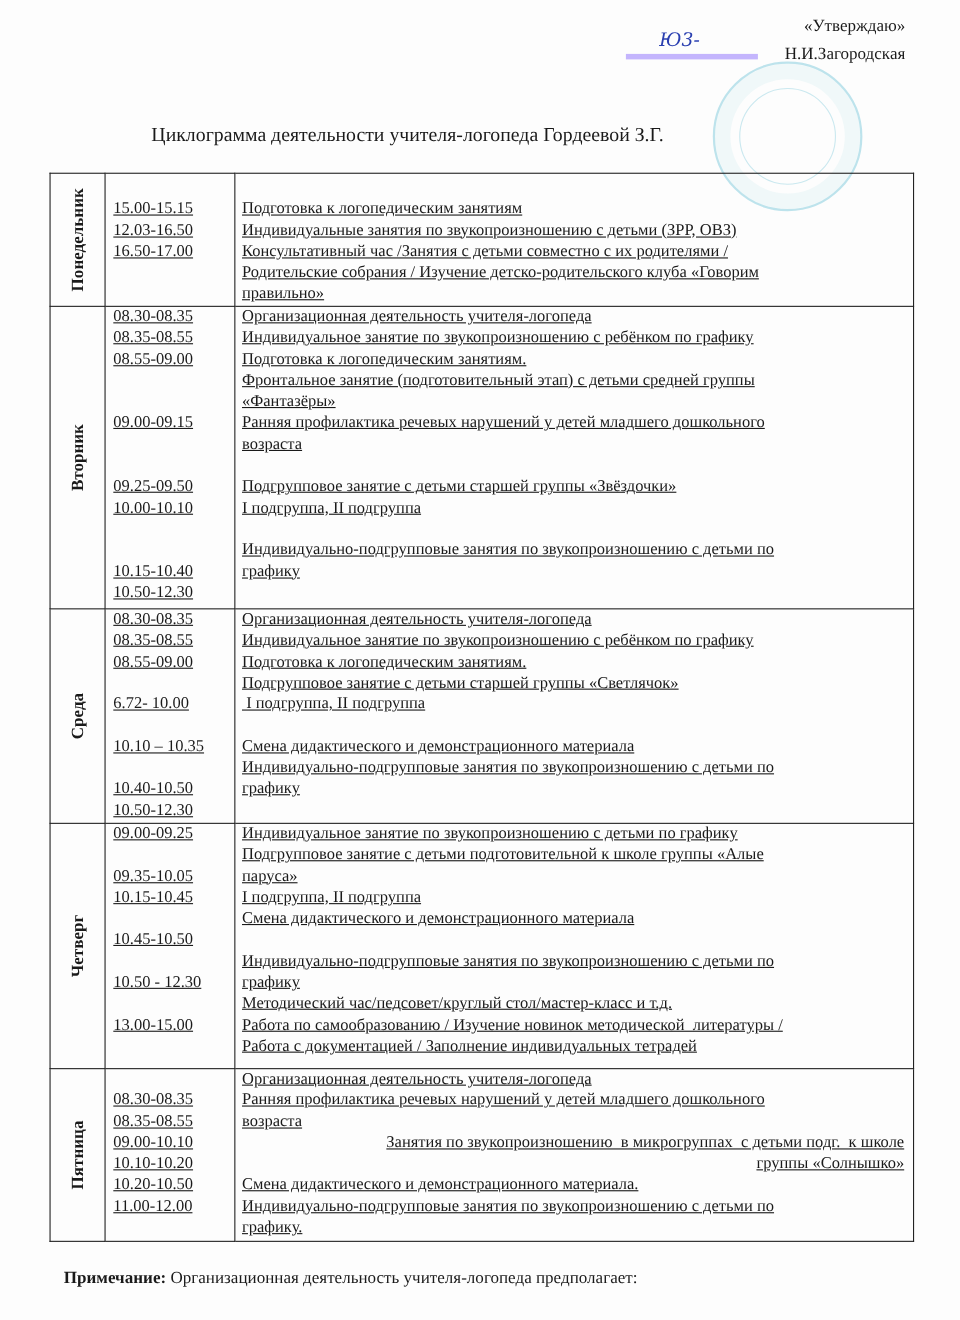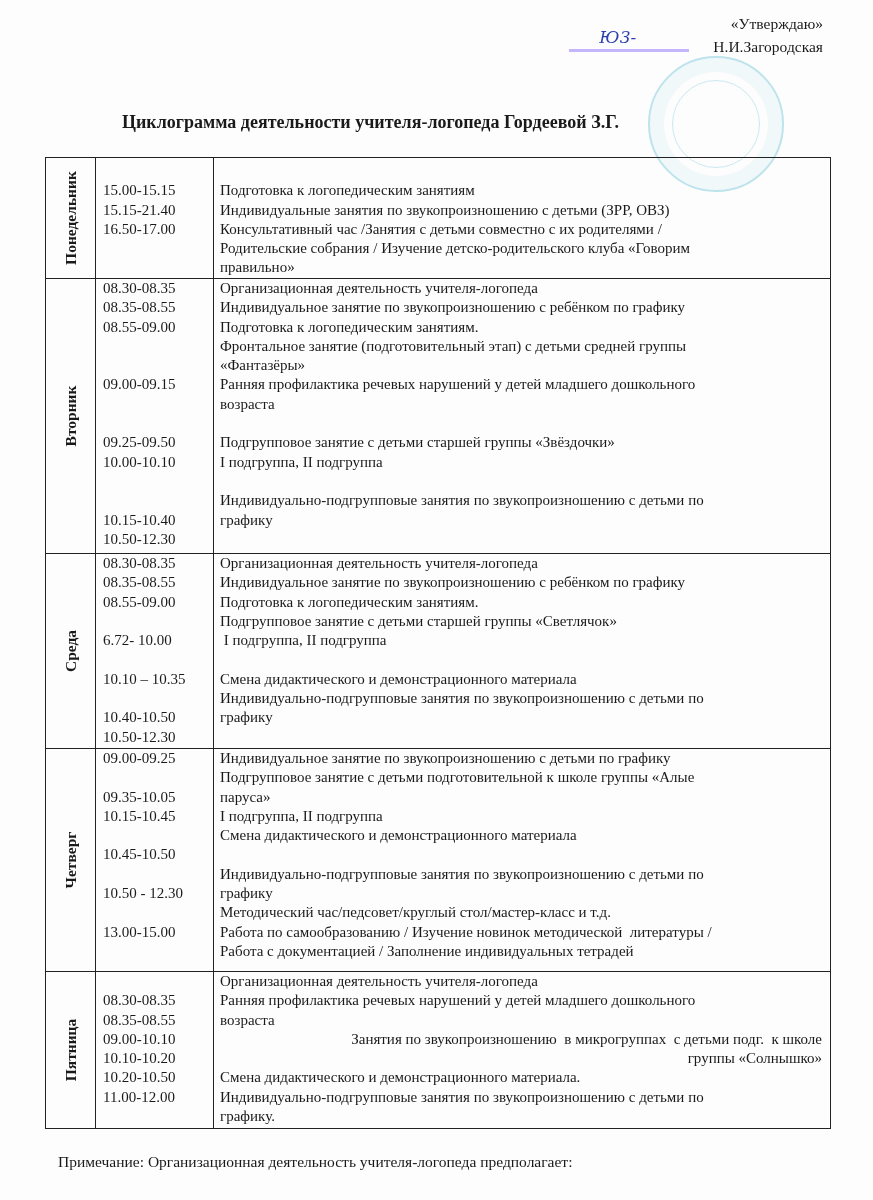--- a/index.html
+++ b/index.html
@@ -4,50 +4,50 @@
 <style>
   html, body { margin: 0; padding: 0; }
   body {
     width: 873px; height: 1200px; background: #fdfdfd; position: relative; overflow: hidden;
     font-family: "Liberation Serif", serif; color: #1a1a1a;
   }
   .approval {
     position: absolute; right: 50px; top: 14px; text-align: right;
     font-size: 15.5px; line-height: 20.5px;
   }
-  .approval .sig-line { display: inline-block; width: 120px; border-bottom: 3px solid #c4b5fd; margin-right: 24px; position: relative; height: 14px; vertical-align: baseline; }
+  .approval .sig-line { display: inline-block; width: 120px; border-bottom: 5px solid #c4b5fd; margin-right: 24px; position: relative; height: 14px; vertical-align: baseline; }
   .approval .sig-scribble { position: absolute; left: 30px; top: -8px; color: #2a3fb0; font-style: italic; font-size: 17px; font-family: "DejaVu Serif", serif; }
   .stamp {
     position: absolute; left: 648px; top: 56px; width: 132px; height: 132px; border-radius: 50%;
     border: 2px solid rgba(110,195,215,0.45); box-shadow: inset 0 0 0 14px rgba(150,210,225,0.12);
   }
   .stamp::after { content: ""; position: absolute; left: 22px; top: 22px; right: 22px; bottom: 22px; border-radius: 50%; border: 1px solid rgba(110,195,215,0.35); }
   .title {
     position: absolute; left: 0; width: 701px; top: 112px; text-align: center;
-    font-weight: bold; font-size: 18px; line-height: 21px;
+    font-weight: normal; font-size: 18px; line-height: 21px;
   }
   .title .t1 { padding-left: 40px; }
   table.sched {
     position: absolute; left: 45px; top: 157px; width: 786px; border-collapse: collapse;
     font-size: 15px; line-height: 19.3px;
   }
-  table.sched td { border: 1.3px solid #222; vertical-align: top; padding: 0; }
+  table.sched td { border: 1.3px solid #222; vertical-align: top; padding: 0; text-decoration: underline; }
   td.day { width: 49px; position: relative; }
   td.day .day-label {
     position: absolute; left: 50%; top: 50%; transform: translate(-50%,-50%) rotate(-90deg);
     font-weight: bold; font-size: 15.5px; white-space: nowrap;
   }
   td.times { width: 110px; padding-left: 7px !important; }
   td.acts { padding-left: 6px !important; padding-right: 8px !important; }
   .line { height: 19.3px; white-space: nowrap; }
   .centered { text-align: right; }
   .note {
     position: absolute; left: 58px; top: 1153px; font-size: 15.5px;
   }
-  .note b { font-weight: normal; }
+  .note b { font-weight: bold; }
 </style>
 </head>
 <body>
 
 <div class="stamp"></div>
 
 <div class="approval">
   <div>«Утверждаю»</div>
   <div>
     <span class="sig-line"><span class="sig-scribble">Ю3-</span></span><span>Н.И.Загородская</span>
@@ -60,21 +60,21 @@
 
 <table class="sched">
   <tbody>
     <tr style="height:121px">
       <td class="day">
           <span class="day-label">Понедельник</span>
         </td>
       <td class="times" style="padding-top:4px">
         <div class="line"></div>
         <div class="line">15.00-15.15</div>
-        <div class="line">15.15-21.40</div>
+        <div class="line">12.03-16.50</div>
         <div class="line">16.50-17.00</div>
       </td>
       <td class="acts" style="padding-top:4px">
         <div class="line"></div>
         <div class="line">Подготовка к логопедическим занятиям</div>
         <div class="line">Индивидуальные занятия по звукопроизношению с детьми (ЗРР, ОВЗ)</div>
         <div class="line">Консультативный час /Занятия с детьми совместно с их родителями /</div>
         <div class="line">Родительские собрания / Изучение детско-родительского клуба «Говорим</div>
         <div class="line">правильно»</div>
       </td>

